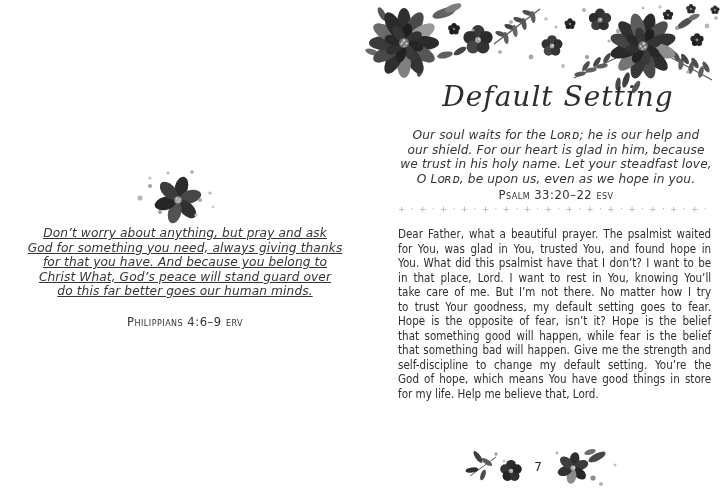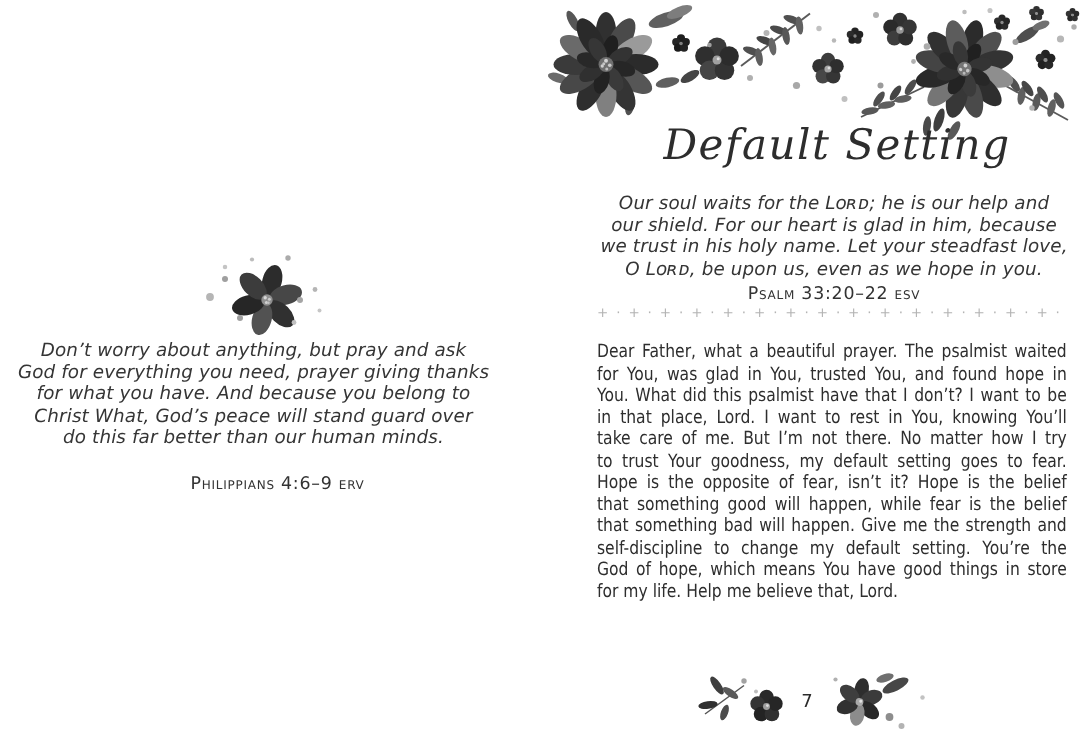--- a/index.html
+++ b/index.html
@@ -13,21 +13,21 @@
   
   .deco { position:absolute; }
   #top-floral   { top:0; left:0; width:360px; height:118px; }
   #left-flower  { top:163px; left:123px; width:110px; height:70px; }
   #bottom-cluster { top:445px; left:100px; width:170px; height:52px; }
   #bottom-floral { position:absolute; top:0; left:0; width:170px; height:52px; }
 
   
   .scripture { position:absolute; font-style:italic; font-size:12.2px;
                line-height:14.5px; text-align:center; color:#353535; letter-spacing:0.1px; }
-  #left-scripture { top:226px; left:9px; width:320px; }
+  #left-scripture { top:226px; left:25px; width:320px;text-decoration:underline; }
   #right-scripture { top:128px; left:16px; width:360px; }
 
   .reference { position:absolute; font-style:normal; font-variant:small-caps;
                font-size:11.6px; letter-spacing:0.5px; text-align:center; color:#333333; }
   #left-reference  { top:315px; left:25px; width:320px; }
   #right-reference { top:188px; left:16px; width:360px; }
 
   
   #title { position:absolute; top:80px; left:18px; width:360px; text-align:center;
            font-family:"DejaVu Serif", serif; font-style:italic; font-size:28px;
@@ -72,24 +72,24 @@
     <circle cx="87" cy="30" r="1.6" fill="#b5b5b5"></circle>
     <circle cx="69" cy="9" r="1.8" fill="#ababab"></circle>
     <circle cx="37" cy="49" r="2" fill="#9f9f9f"></circle>
     <circle cx="73" cy="52" r="1.6" fill="#c0c0c0"></circle>
     <circle cx="45" cy="10" r="1.4" fill="#bcbcbc"></circle>
     <circle cx="90" cy="44" r="1.3" fill="#c6c6c6"></circle>
   </svg>
 
   <div id="left-scripture" class="scripture">
       <div>Don’t worry about anything, but pray and ask</div>
-      <div>God for everything you need, prayer giving thanks</div>
-      <div>for what you have. And because you belong to</div>
+      <div>God for something you need, always giving thanks</div>
+      <div>for that you have. And because you belong to</div>
       <div>Christ What, God’s peace will stand guard over</div>
-      <div>do this far better than our human minds.</div>
+      <div>do this far better goes our human minds.</div>
     </div>
 
   <div id="left-reference" class="reference">Philippians 4:6–9 erv</div>
 </div>
 
 <div class="page" id="right-page">
 
   <svg id="top-floral" class="deco" viewBox="0 0 360 118" xmlns="http://www.w3.org/2000/svg">
 
     <path d="M134,44 L180,9" stroke="#5a5a5a" stroke-width="1.3" fill="none"></path>

